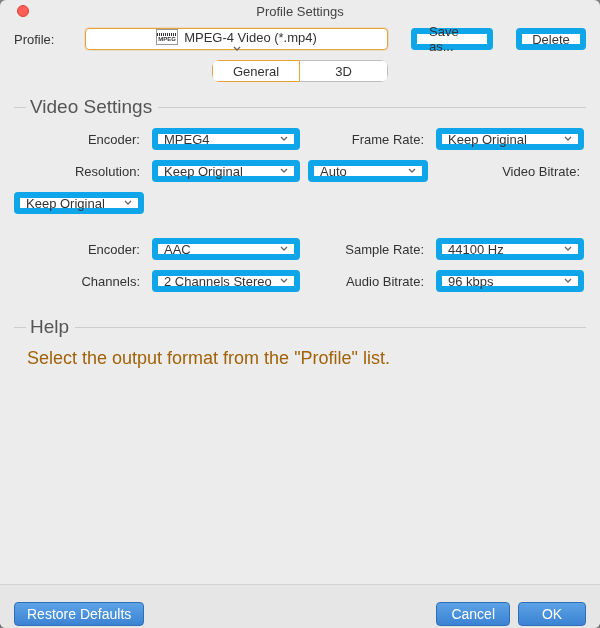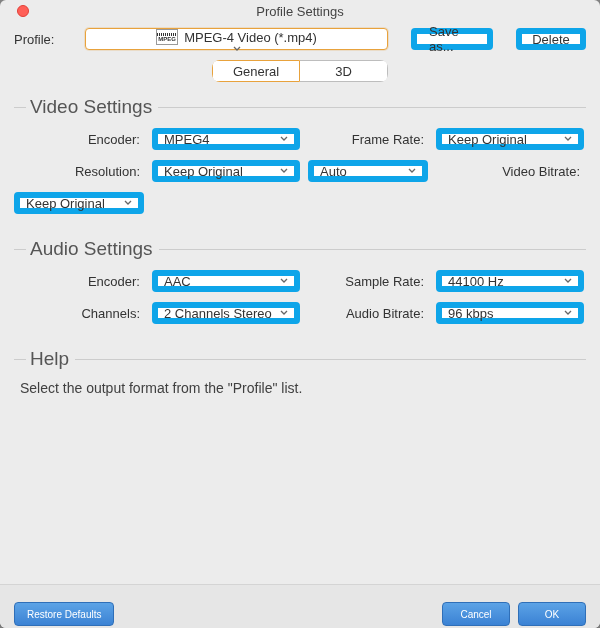--- a/index.html
+++ b/index.html
@@ -158,23 +158,24 @@
   margin-left: 6px;
 }
 .grid {
   display: grid;
   grid-template-columns: 130px 148px 120px 148px;
   gap: 10px 8px;
   align-items: center;
 }
 .grid .label { padding-right: 4px; }
 .help-text {
-  font-size: 14px;
-  color: #404040;
+  font-size: 18px;
+  color: #a16207;
   padding-left: 6px;
+  margin-left: 7px;
 }
 .spacer { flex: 1; }
 .footer {
   height: 44px;
   background: #e6e6e6;
   border-top: 1px solid #d4d4d4;
   display: flex;
   align-items: center;
   padding: 0 14px;
   gap: 8px;
@@ -182,21 +183,21 @@
 .btn-blue {
   background: linear-gradient(#5ca3e6, #3b82d4);
   color: #fff;
   border: 1px solid #2f6fb8;
   border-radius: 4px;
   height: 24px;
   padding: 0 14px;
   display: flex;
   align-items: center;
   justify-content: center;
-  font-size: 10px;
+  font-size: 14px;
   min-width: 68px;
   margin-top: 15px;
 }
 .btn-blue.wide { padding: 0 12px; }
 </style>
 </head>
 <body>
 
 <div class="window">
   <div class="titlebar">
@@ -281,21 +282,20 @@
                 <path d="M1 2 L4 5 L7 2" stroke="#666" stroke-width="1.3" fill="none"></path>
               </svg>
             </span>
           </div>
         <div></div>
           <div></div>
       </div>
     </div>
 
     <div class="group">
-      <div class="group-title">Audio Settings</div>
       <div class="grid">
         <div class="label">Encoder:</div>
         <div class="select">
             <span>AAC</span>
             <span class="chev">
               <svg width="8" height="8" viewBox="0 0 8 8">
                 <path d="M1 2 L4 5 L7 2" stroke="#666" stroke-width="1.3" fill="none"></path>
               </svg>
             </span>
           </div>

